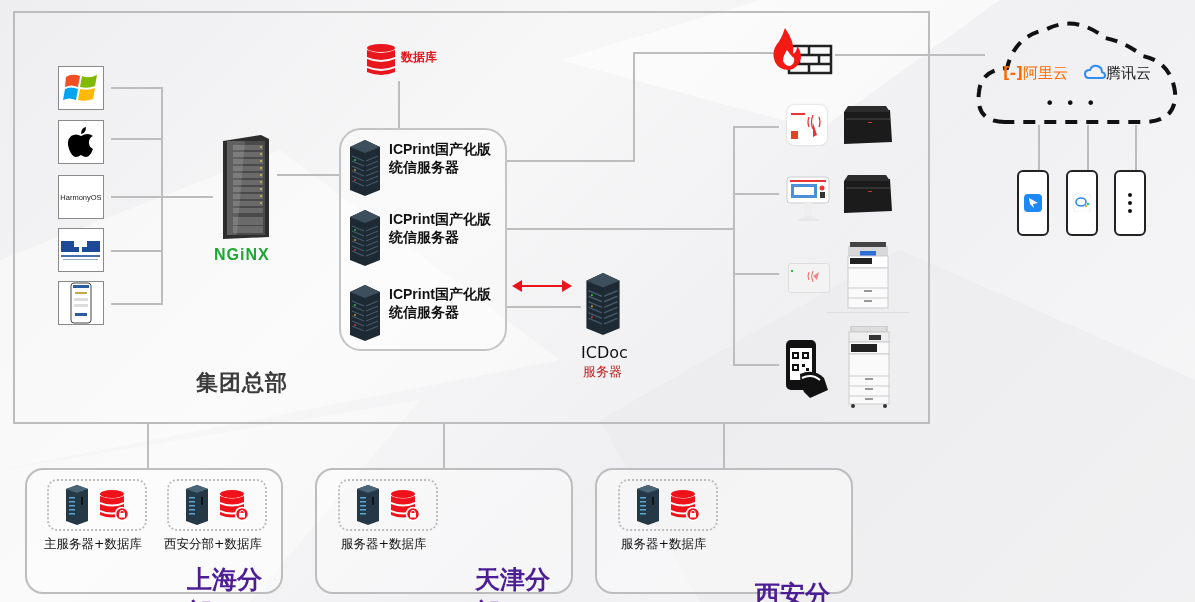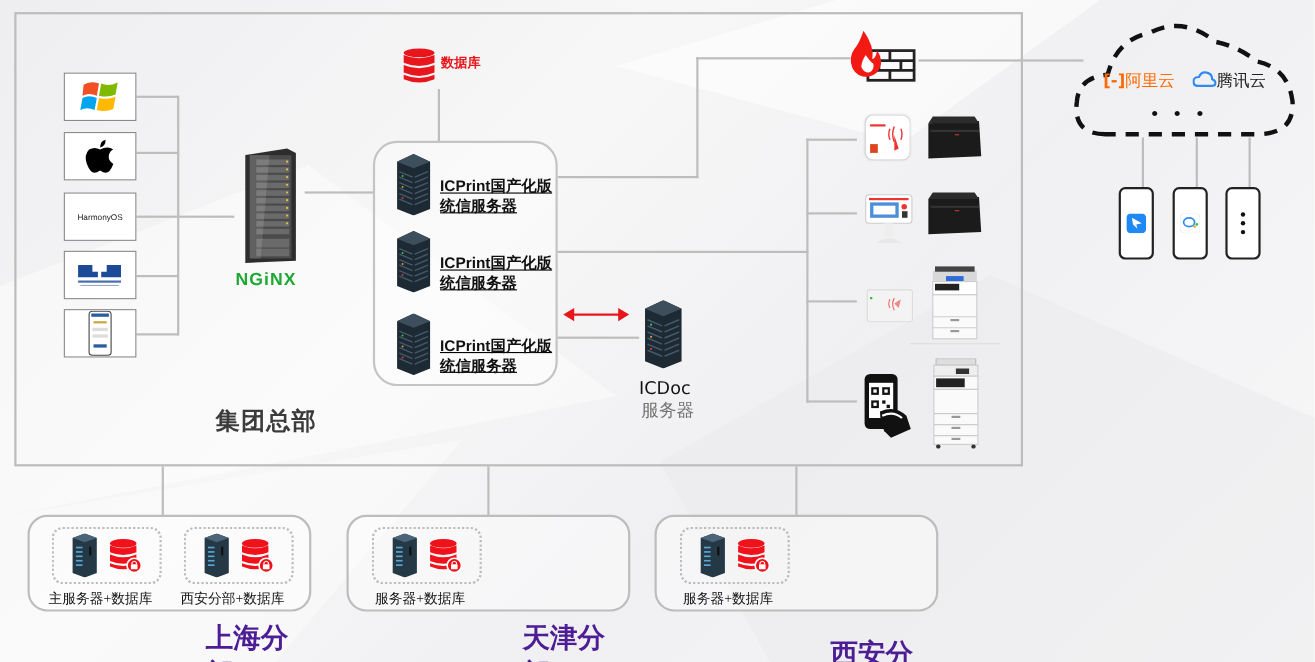--- a/index.html
+++ b/index.html
@@ -5,27 +5,27 @@
   html, body { margin:0; padding:0; }
   body {
     width:1195px; height:602px; position:relative; overflow:hidden;
     font-family:"DejaVu Sans", sans-serif;
     background: linear-gradient(135deg,#eeeef0 0%,#f7f7f8 35%,#f0f0f2 60%,#f8f8f9 100%);
   }
   .bg-poly { position:absolute; pointer-events:none; }
   .abs { position:absolute; }
   .hq-box { position:absolute; left:13px; top:11px; width:917px; height:413px; border:2px solid #bcbcbc; box-sizing:border-box; }
   .line { position:absolute; background:#bdbdbd; }
-  .client { position:absolute; left:58px; width:66px; height:44px; border:1px solid #8a8a8a; background:#fff; box-sizing:border-box; display:flex; align-items:center; justify-content:center; overflow:hidden; }
+  .client { position:absolute; left:58px; width:46px; height:44px; border:1px solid #8a8a8a; background:#fff; box-sizing:border-box; display:flex; align-items:center; justify-content:center; overflow:hidden; }
   .srv-group { position:absolute; left:339px; top:128px; width:168px; height:223px; border:2px solid #c4c4c4; border-radius:22px; box-sizing:border-box; background:rgba(255,255,255,0.35); }
-  .srv-row { position:absolute; left:19px; display:flex; align-items:flex-end;text-decoration:underline; }
+  .srv-row { position:absolute; left:8px; display:flex; align-items:flex-start; }
   .srv-label { font-family:"Liberation Sans", sans-serif; font-weight:bold; font-size:14px; color:#111; line-height:18px; margin-left:8px; }
   .db-label { font-weight:bold; color:#e8161c; font-size:12px; }
   .hq-title { font-weight:bold; font-size:22px; color:#3b3b3b; letter-spacing:1px; }
-  .branch { position:absolute; top:468px; height:88px; border:2px solid #bdbdbd; border-radius:18px; box-sizing:border-box; background:rgba(255,255,255,0.4);font-family:Liberation Serif, serif; }
+  .branch { position:absolute; top:468px; height:126px; border:2px solid #bdbdbd; border-radius:18px; box-sizing:border-box; background:rgba(255,255,255,0.4); }
   .dotted-box { position:absolute; top:9px; height:52px; border:2px dotted #bcbcbc; border-radius:10px; box-sizing:border-box; display:flex; align-items:center; justify-content:center; gap:10px; }
   .branch-sub { position:absolute; font-size:12.5px; color:#111; white-space:nowrap; }
   .branch-title { position:absolute; font-weight:bold; font-size:25px; color:#4c1d95; }
   .phone { position:absolute; top:170px; width:32px; height:66px; border:2px solid #222; border-radius:6px; box-sizing:border-box; background:#fff; display:flex; align-items:center; justify-content:center; }
   .cloud-text { font-size:15px; white-space:nowrap;text-align:right; }
 </style>
 </head>
 <body>
 
 <svg class="bg-poly" width="1195" height="602" style="left:0;top:0">
@@ -239,21 +239,21 @@
       <line x1="17" y1="31" x2="29" y2="26"></line>
       <line x1="17" y1="36" x2="29" y2="31"></line>
       <line x1="17" y1="41" x2="29" y2="36"></line>
       <line x1="17" y1="46" x2="29" y2="41"></line>
     </g>
   <circle cx="6" cy="20" r="0.9" fill="#35c94a"></circle>
     <circle cx="6" cy="30" r="0.9" fill="#e39a2a"></circle>
     <circle cx="6" cy="40" r="0.9" fill="#e03a3a"></circle>
 </svg>
 <div class="abs" style="left:581px;top:343px;font-size:16px;color:#111">ICDoc</div>
-<div class="abs" style="left:583px;top:363px;font-size:16px;color:#737373">服务器</div>
+<div class="abs" style="left:583px;top:363px;font-size:13px;color:#b91c1c">服务器</div>
 
 <div class="abs hq-title" style="left:196px;top:368px">集团总部</div>
 
 <svg class="abs" style="left:771px;top:26px" width="64" height="50" viewBox="0 0 64 50">
   <g fill="none" stroke="#222" stroke-width="2.5">
     <rect x="18" y="20" width="42" height="27"></rect>
     <line x1="18" y1="29" x2="60" y2="29"></line>
       <line x1="18" y1="38" x2="60" y2="38"></line>
     <line x1="38" y1="20" x2="38" y2="29"></line>
       <line x1="28" y1="29" x2="28" y2="38"></line>

